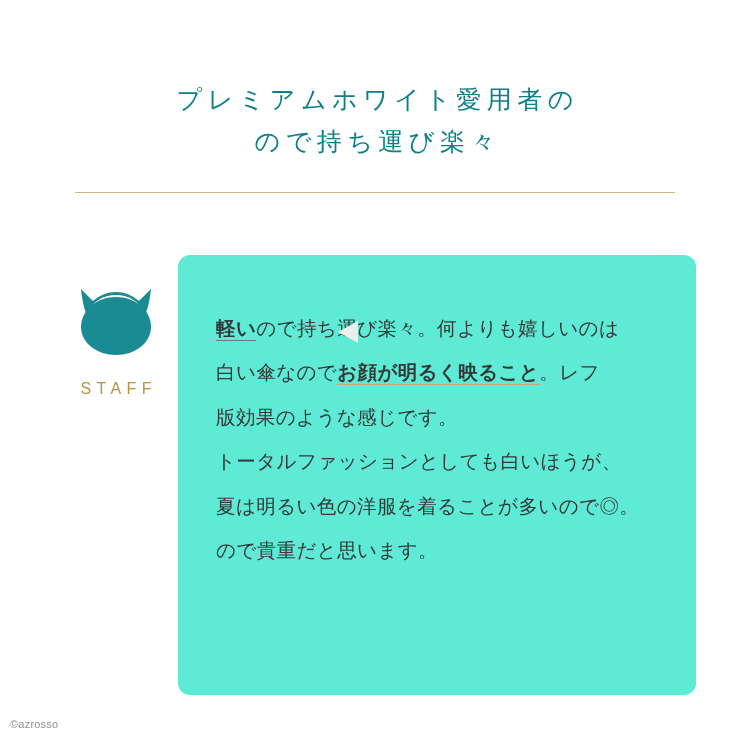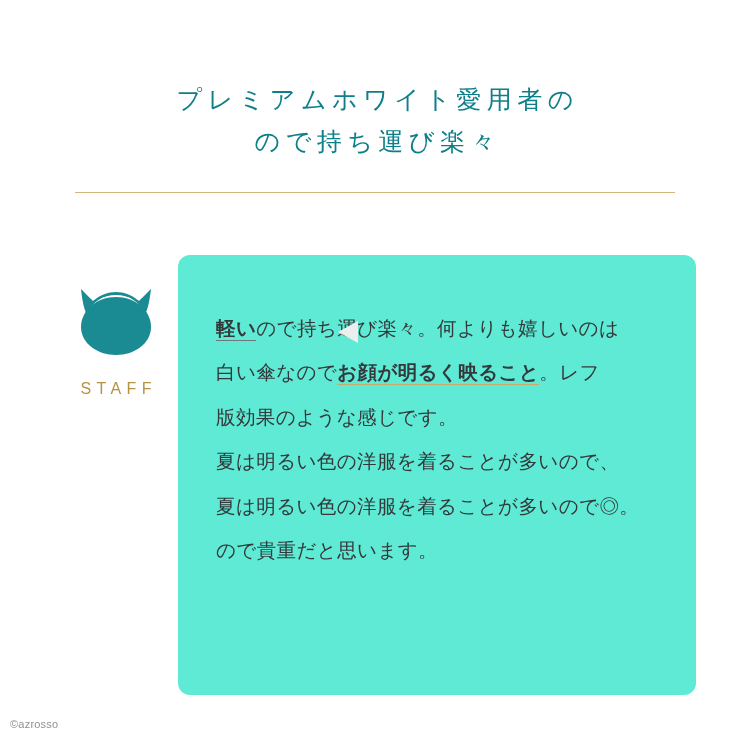--- a/index.html
+++ b/index.html
@@ -170,21 +170,21 @@
 
     <div class="bubble">
       <div class="bubble-tail"></div>
 
       <p><span class="uline bold">軽い</span><span>ので持ち運び楽々。何よりも嬉しいのは</span></p>
 
       <p><span>白い傘なので</span><span class="uline-gold">お顔が明るく映ること</span><span>。レフ</span></p>
 
       <p><span>版効果のような感じです。</span></p>
 
-      <p><span>夏は明るい色の洋服を着ることが多いので、</span></p>
+      <p><span>トータルファッションとしても白いほうが、</span></p>
 
       <p><span>夏は明るい色の洋服を着ることが多いので◎。</span></p>
 
 
       <p><span>ので貴重だと思います。</span></p>
     </div>
 
   </div>
 
   <div class="footer">©azrosso</div>

